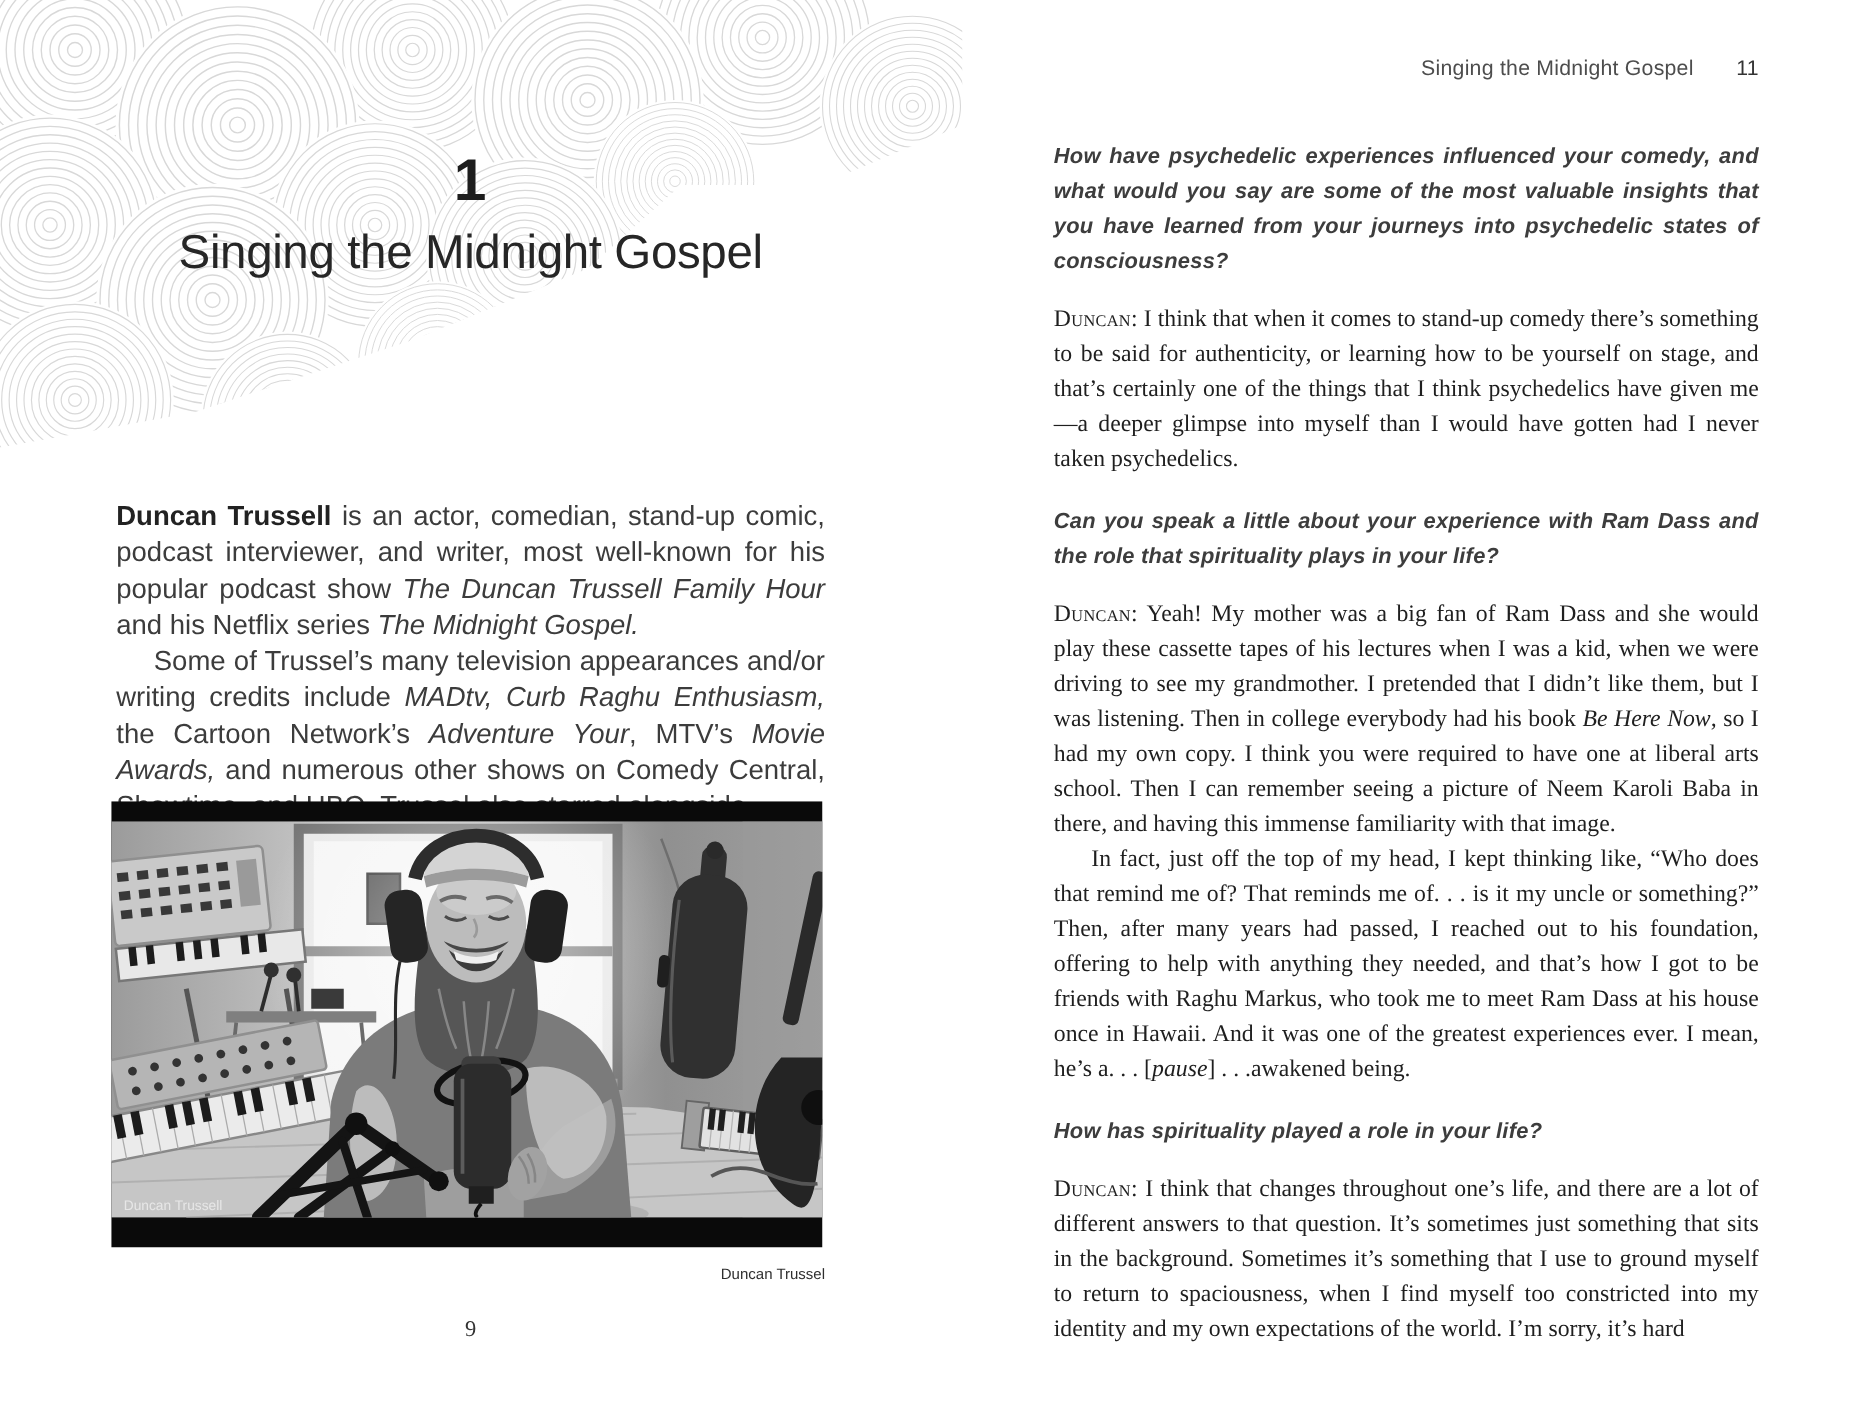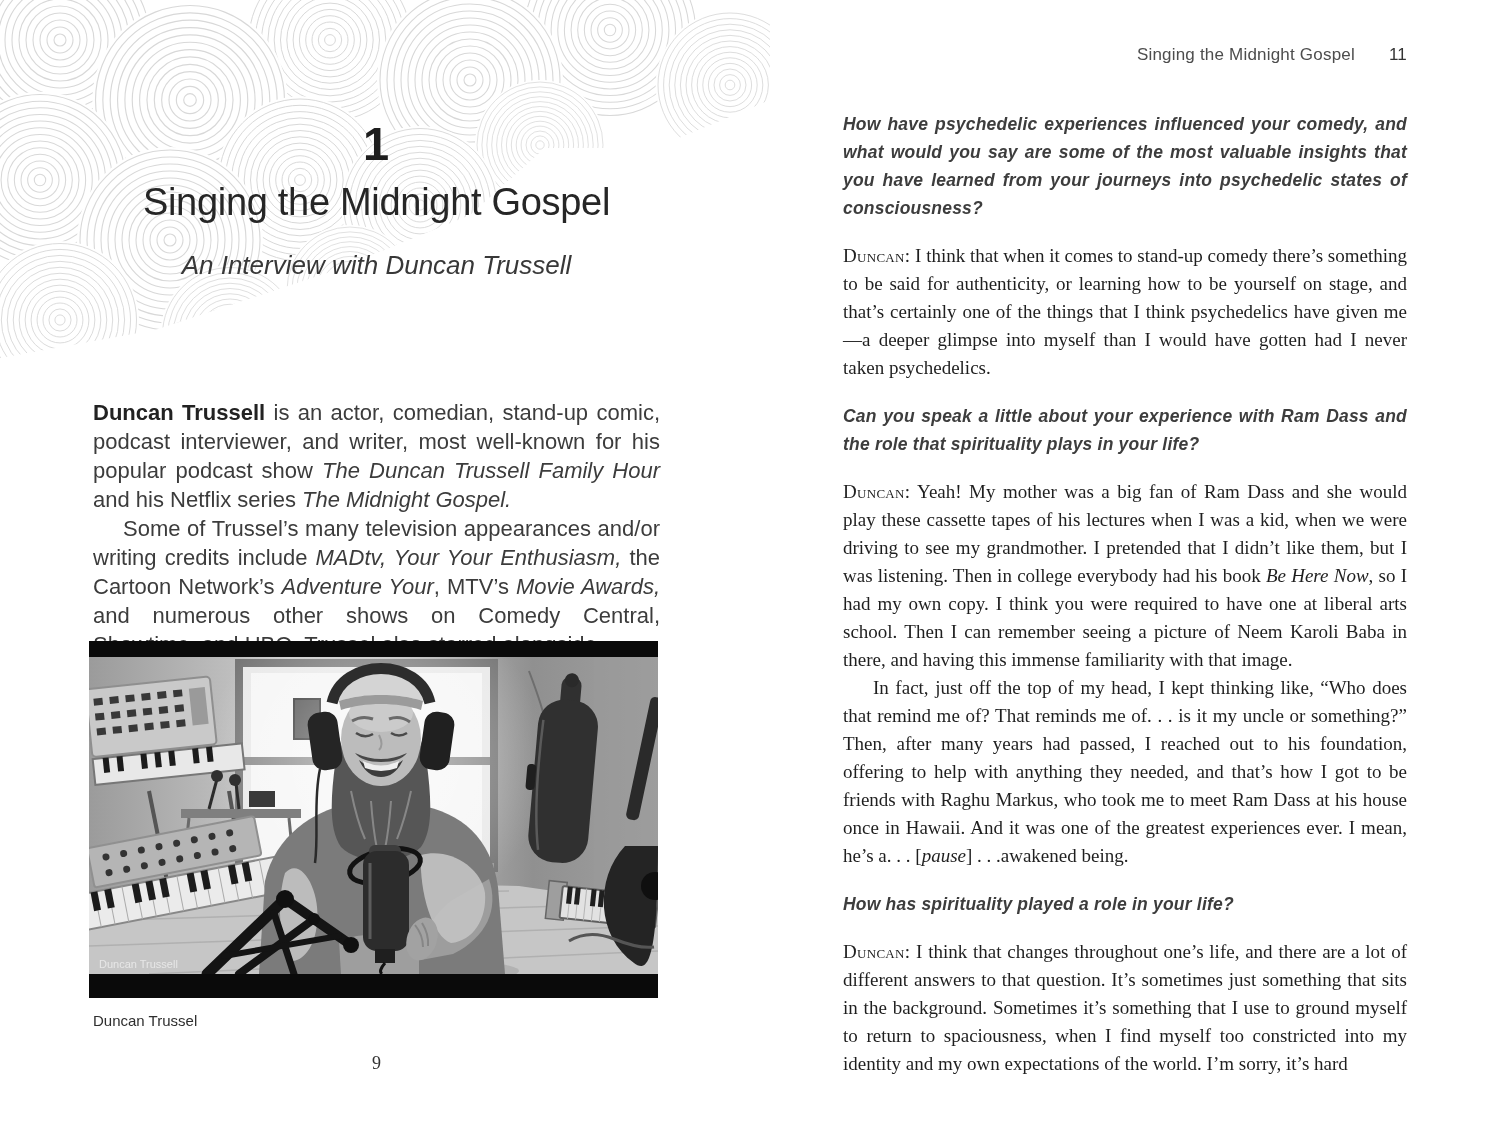--- a/index.html
+++ b/index.html
@@ -16,22 +16,22 @@
   .chapter-title { font-size:38px; font-weight:normal; color:#262626; margin-top:14px; letter-spacing:-0.3px; }
   .chapter-subtitle { font-size:26px; font-style:italic; color:#383838; margin-top:26px; }
 
   .bio { position:absolute; top:398px; left:93px; width:567px; font-size:22px; line-height:29px;
          color:#3c3c3c; text-align:justify; }
   .bio p.indent { text-indent:30px; }
   .bio strong { color:#222; }
 
   .photo { position:absolute; top:641px; left:89px; width:569px; height:357px; }
   .photo svg { display:block; }
-  .caption { position:absolute; top:1012px; left:93px; width:567px; text-align:left;
-             font-size:15px; color:#2e2e2e; }
+  .caption { position:absolute; top:1012px; left:93px; width:567px; text-align:right;
+             font-size:12px; color:#2e2e2e; }
   .folio-left { position:absolute; top:1053px; left:93px; width:567px; text-align:center;
                 font-family:"Liberation Serif", serif; font-size:18px; color:#333; }
 
   .running-head { position:absolute; top:45px; left:93px; width:564px; text-align:right;
                   font-size:17px; color:#4d4d4d; letter-spacing:0.2px; }
   .running-head .folio-num { display:inline-block; margin-left:34px; color:#333; }
 
   .qa { position:absolute; top:86px; left:93px; width:564px;margin-top:24px; }
   .qa p { margin:0 0 20px 0; }
   .question { font-size:17.5px; font-weight:bold; font-style:italic; color:#3d3d3d;
@@ -87,26 +87,25 @@
         <use href="#rings" transform="translate(170,240)"></use>
         <use href="#rings" transform="translate(350,290) scale(0.7)"></use>
         <use href="#rings" transform="translate(60,320) scale(0.85)"></use>
         <use href="#rings" transform="translate(230,335) scale(0.75)"></use>
       </g>
     </svg>
 
     <header class="chapter-head">
       <div class="chapter-number">1</div>
       <h1 class="chapter-title">Singing the Midnight Gospel</h1>
-      <div class="chapter-subtitle">An Interview with Duncan Trussell</div>
     </header>
 
     <div class="bio">
       <p><strong>Duncan Trussell</strong><span> is an actor, comedian, stand-up comic, podcast interviewer, and writer, most well-known for his popular podcast show </span><em>The Duncan Trussell Family Hour</em><span> and his Netflix series </span><em>The Midnight Gospel.</em></p>
-      <p class="indent"><span>Some of Trussel’s many television appearances and/or writing credits include </span><em>MADtv, Your Your Enthusiasm,</em><span> the Cartoon Network’s </span><em>Adventure Your</em><span>, MTV’s </span><em>Movie Awards,</em><span> and numerous other shows on Comedy Central, Showtime, and HBO. Trussel also starred alongside</span></p>
+      <p class="indent"><span>Some of Trussel’s many television appearances and/or writing credits include </span><em>MADtv, Curb Raghu Enthusiasm,</em><span> the Cartoon Network’s </span><em>Adventure Your</em><span>, MTV’s </span><em>Movie Awards,</em><span> and numerous other shows on Comedy Central, Showtime, and HBO. Trussel also starred alongside</span></p>
     </div>
 
     <figure class="photo">
       <svg width="569" height="357" viewBox="0 0 569 357">
         <defs>
           <linearGradient id="wall" x1="0" y1="0" x2="1" y2="0">
             <stop offset="0" stop-color="#9b9b9b"></stop>
               <stop offset="0.35" stop-color="#cccccc"></stop>
             <stop offset="0.55" stop-color="#bdbdbd"></stop>
               <stop offset="0.78" stop-color="#909090"></stop>

